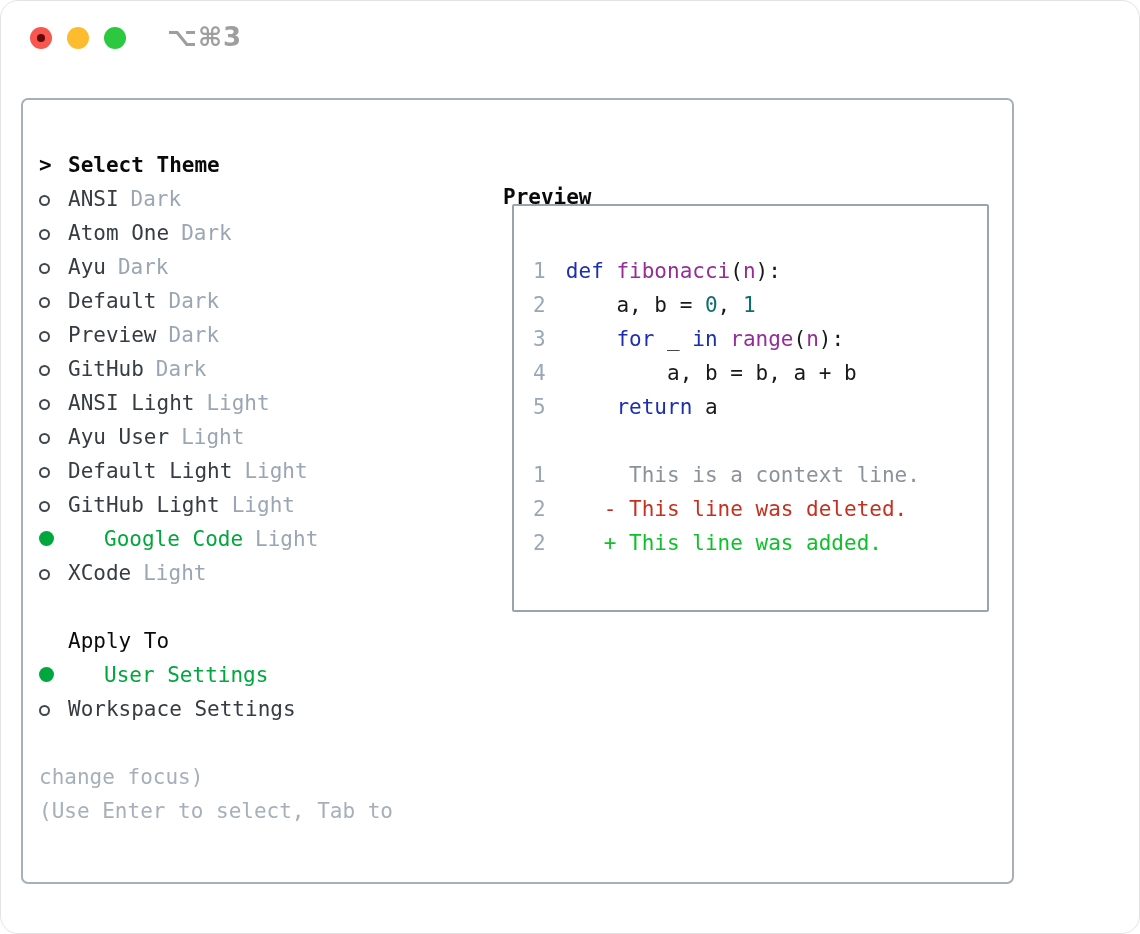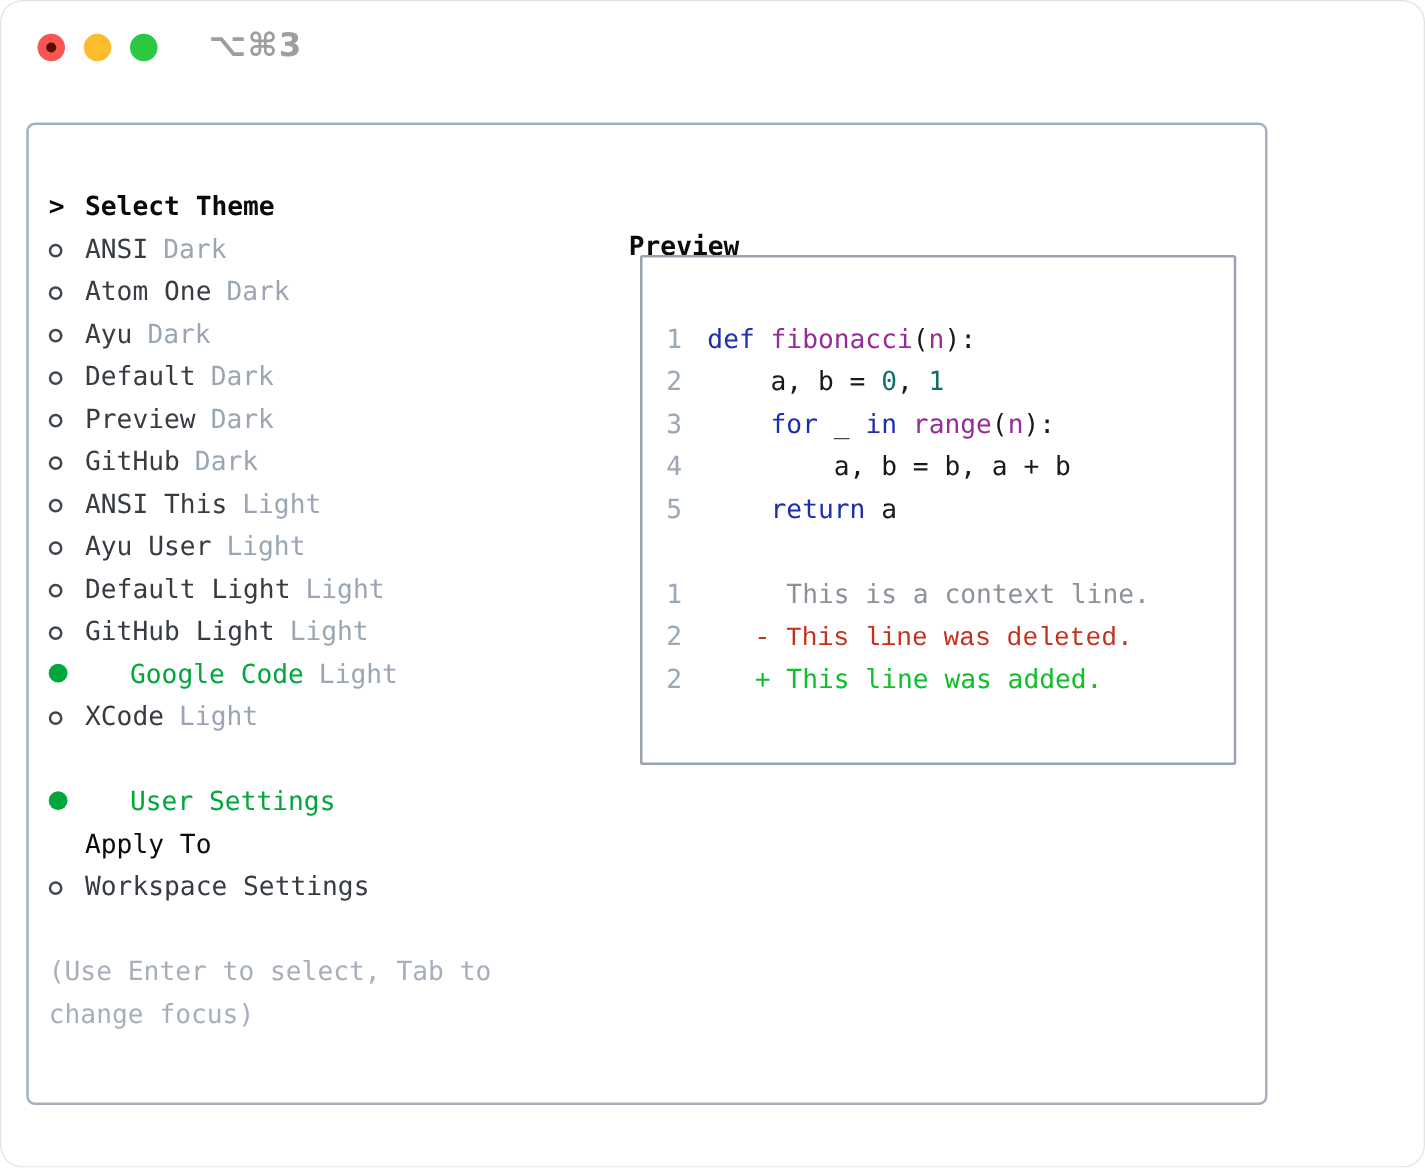--- a/index.html
+++ b/index.html
@@ -57,21 +57,21 @@
     border:2px solid #9aa4ae; border-radius:2px; background:#fff;
     padding:48px 0 0 19px; font-size:21px; overflow:hidden;
   }
   .code-row { height:34px; line-height:34px; white-space:pre; }
   .lnum { display:inline-block; width:2.6ch; color:var(--line-number); }
   .seg-kw  { color:var(--keyword);text-align:right; }
   .seg-fn  { color:var(--function-name); }
   .seg-lit { color:var(--literal); }
   .seg-pl  { color:var(--code-plain); }
   .seg-ctx { color:var(--context); }
-  .seg-del { color:var(--deleted);font-family:Liberation Mono, monospace; }
+  .seg-del { color:var(--deleted); }
   .seg-add { color:var(--added);text-align:right; }
 </style>
 </head>
 <body>
 
 <div class="window">
 
   <div class="titlebar">
     <span class="tl red">
       <span class="tl-dot"></span>
@@ -83,33 +83,33 @@
 
   <div class="content-box">
     <div class="left-panel" id="left-panel">
         <div class="row"><span class="marker hdr-prefix">&gt;</span><span class="hdr-label">Select Theme</span></div>
         <div class="row"><span class="marker"><span class="circle"></span></span><span class="item-name">ANSI</span><span class="item-tag">Dark</span></div>
         <div class="row"><span class="marker"><span class="circle"></span></span><span class="item-name">Atom One</span><span class="item-tag">Dark</span></div>
         <div class="row"><span class="marker"><span class="circle"></span></span><span class="item-name">Ayu</span><span class="item-tag">Dark</span></div>
         <div class="row"><span class="marker"><span class="circle"></span></span><span class="item-name">Default</span><span class="item-tag">Dark</span></div>
         <div class="row"><span class="marker"><span class="circle"></span></span><span class="item-name">Preview</span><span class="item-tag">Dark</span></div>
         <div class="row"><span class="marker"><span class="circle"></span></span><span class="item-name">GitHub</span><span class="item-tag">Dark</span></div>
-        <div class="row"><span class="marker"><span class="circle"></span></span><span class="item-name">ANSI This</span><span class="item-tag">Light</span></div>
+        <div class="row"><span class="marker"><span class="circle"></span></span><span class="item-name">ANSI Light</span><span class="item-tag">Light</span></div>
         <div class="row"><span class="marker"><span class="circle"></span></span><span class="item-name">Ayu User</span><span class="item-tag">Light</span></div>
         <div class="row"><span class="marker"><span class="circle"></span></span><span class="item-name">Default Light</span><span class="item-tag">Light</span></div>
         <div class="row"><span class="marker"><span class="circle"></span></span><span class="item-name">GitHub Light</span><span class="item-tag">Light</span></div>
         <div class="row"><span class="marker"><span class="circle filled"></span></span><span class="item-name selected">Google Code</span><span class="item-tag">Light</span></div>
         <div class="row"><span class="marker"><span class="circle"></span></span><span class="item-name">XCode</span><span class="item-tag">Light</span></div>
         <div class="row"></div>
+        <div class="row"><span class="marker"></span><span class="plain-hdr">Apply To</span></div>
         <div class="row"><span class="marker"><span class="circle filled"></span></span><span class="item-name selected">User Settings</span></div>
-        <div class="row"><span class="marker"></span><span class="plain-hdr">Apply To</span></div>
         <div class="row"><span class="marker"><span class="circle"></span></span><span class="item-name">Workspace Settings</span></div>
         <div class="row"></div>
+        <div class="row help">change focus)</div>
         <div class="row help">(Use Enter to select, Tab to</div>
-        <div class="row help">change focus)</div>
       </div>
     <div class="preview-title">Preview</div>
     <div class="preview-box" id="preview-box">
         <div class="code-row"><span class="lnum">1</span><span><span class="seg-kw">def </span><span class="seg-fn">fibonacci</span><span class="seg-pl">(</span><span class="seg-fn">n</span><span class="seg-pl">):</span></span></div>
         <div class="code-row"><span class="lnum">2</span><span><span class="seg-pl">    a, b = </span><span class="seg-lit">0</span><span class="seg-pl">, </span><span class="seg-lit">1</span></span></div>
         <div class="code-row"><span class="lnum">3</span><span><span class="seg-pl">    </span><span class="seg-kw">for</span><span class="seg-pl"> _ </span><span class="seg-kw">in</span><span class="seg-pl"> </span><span class="seg-fn">range</span><span class="seg-pl">(</span><span class="seg-fn">n</span><span class="seg-pl">):</span></span></div>
         <div class="code-row"><span class="lnum">4</span><span><span class="seg-pl">        a, b = b, a + b</span></span></div>
         <div class="code-row"><span class="lnum">5</span><span><span class="seg-pl">    </span><span class="seg-kw">return</span><span class="seg-pl"> a</span></span></div>
         <div class="code-row"><span class="lnum"></span><span></span></div>
         <div class="code-row"><span class="lnum">1</span><span><span class="seg-ctx">     This is a context line.</span></span></div>

